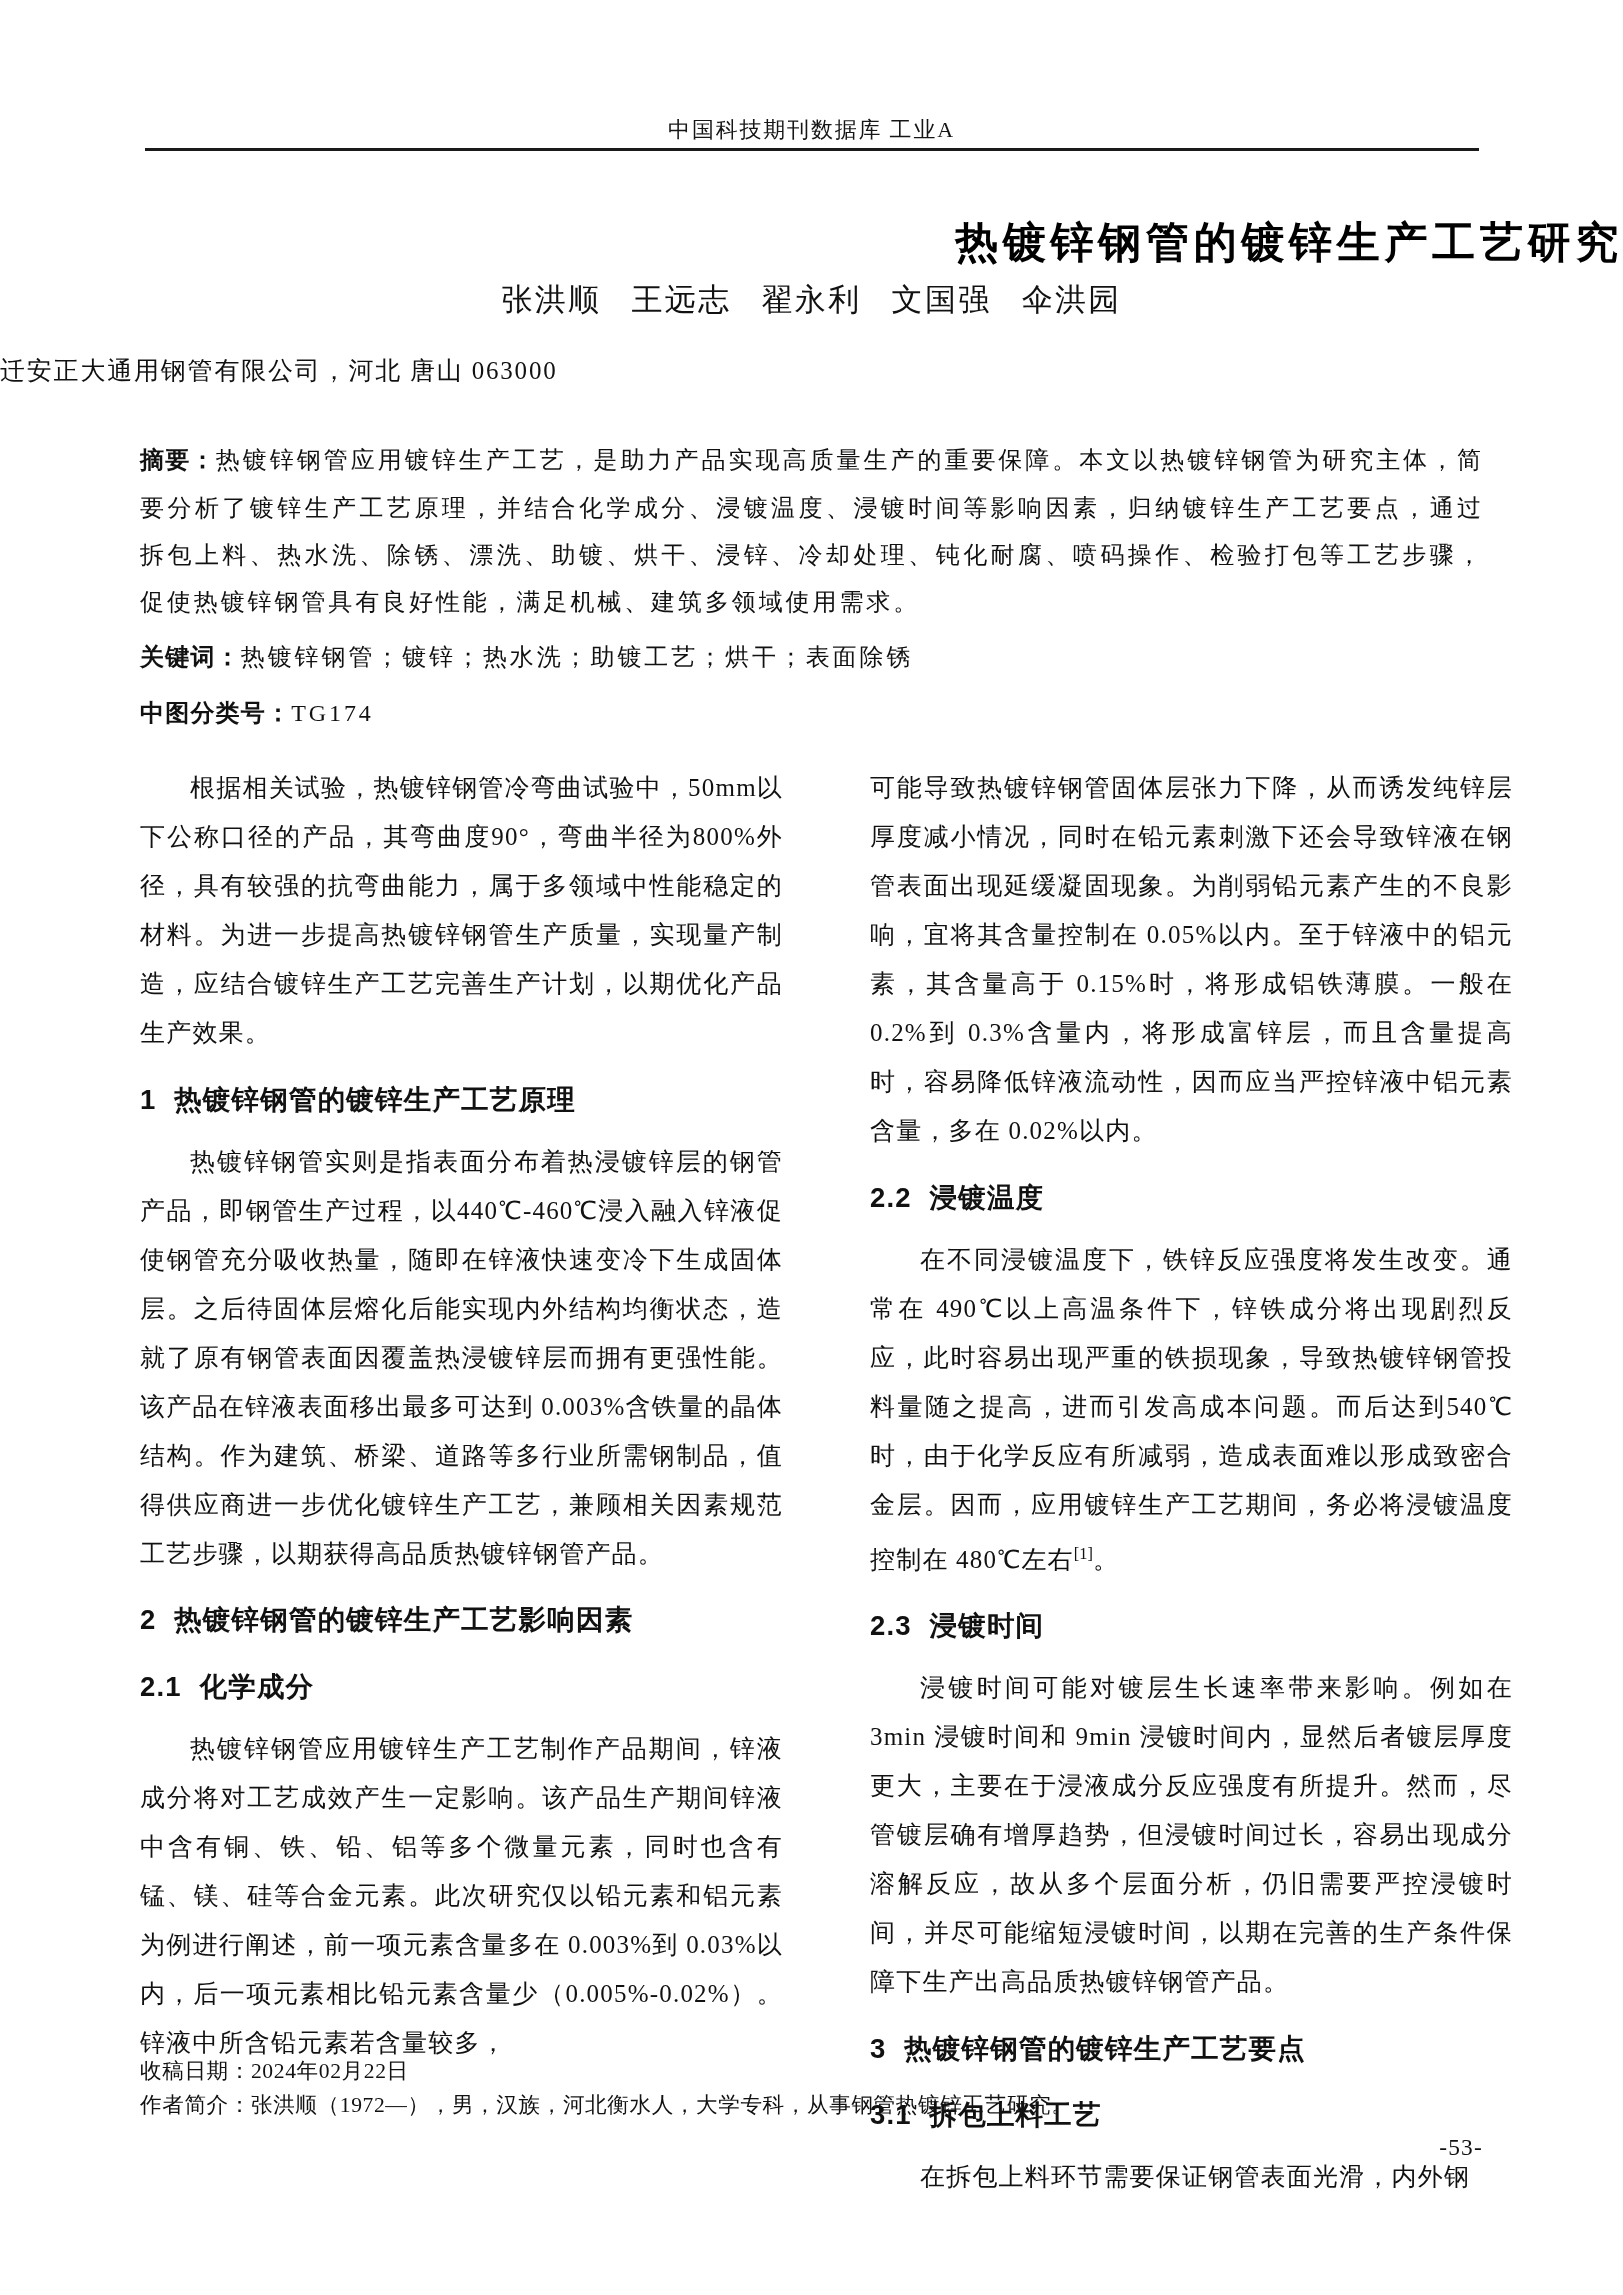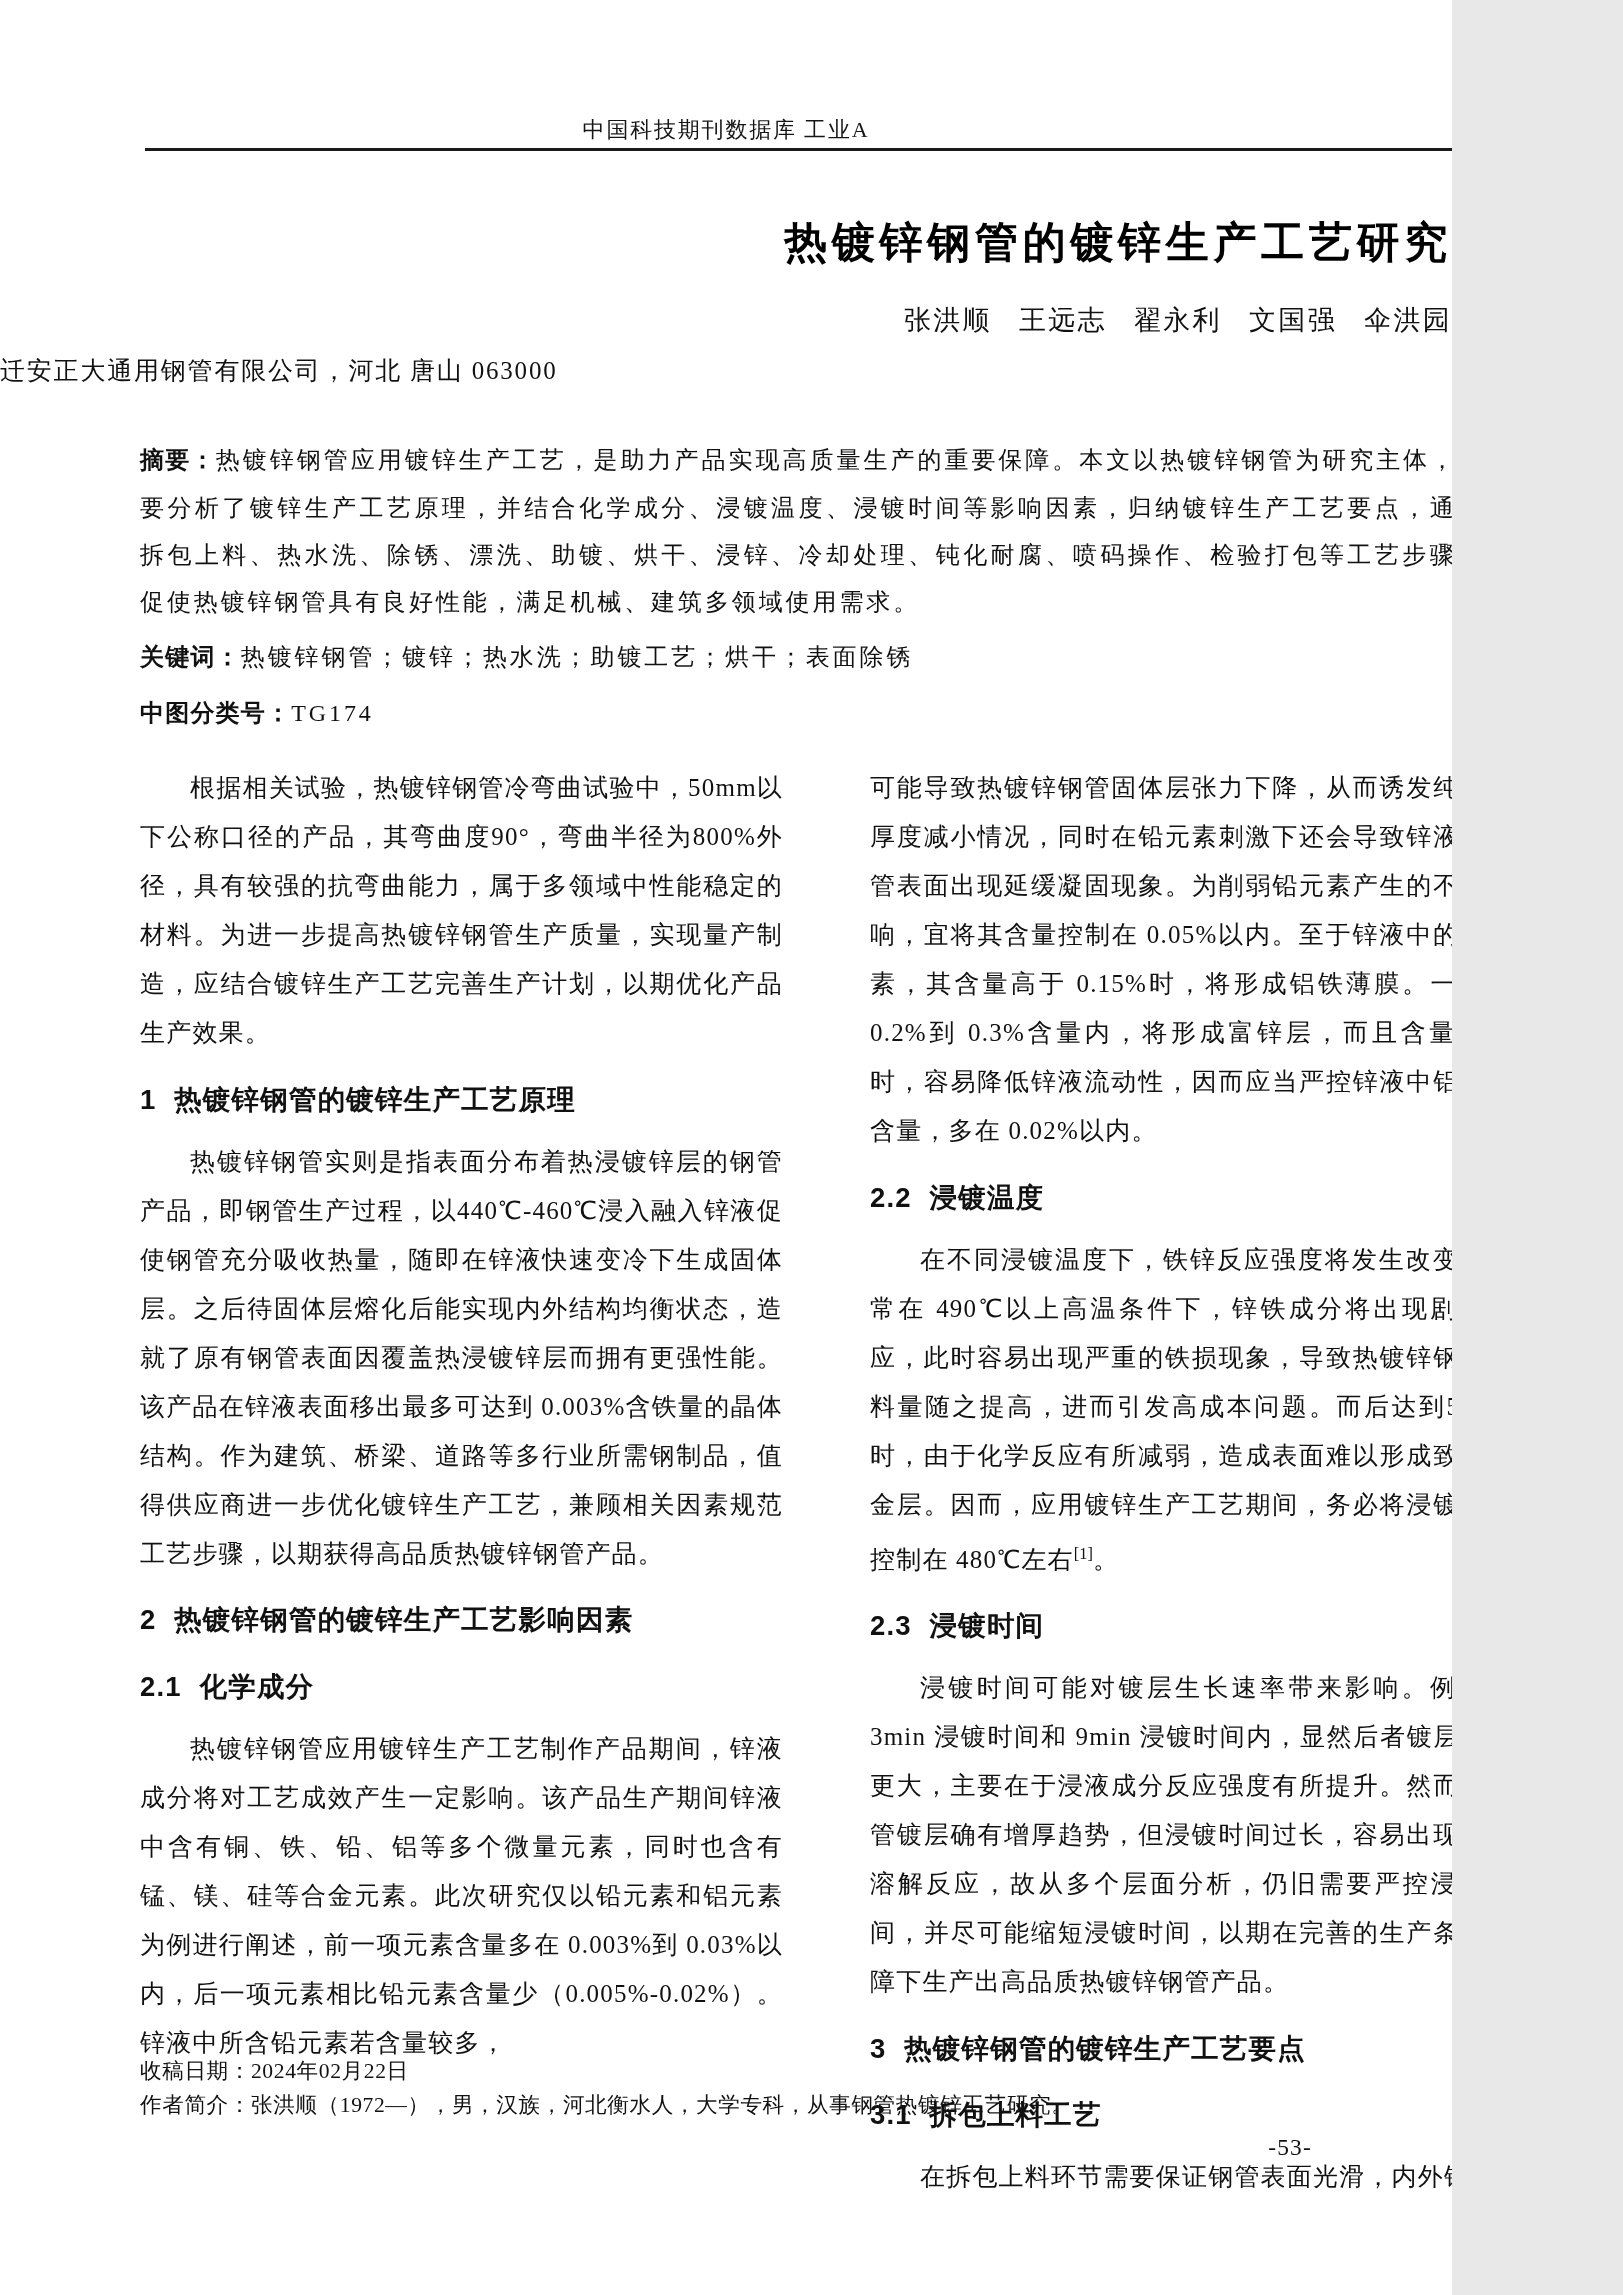--- a/index.html
+++ b/index.html
@@ -1,18 +1,18 @@
 <!DOCTYPE html>
 <html style="font-size:9.3px"><head>
 <meta charset="utf-8">
 <style>
   html, body { margin: 0; padding: 0; background: #e8e8e8; }
   .page {
     position: relative;
-    width: 1452px;
+    width: 1623px;
     height: 2295px;
     background: #ffffff;
     color: #111111;
     font-family: "Liberation Serif", serif;
     overflow: hidden;
   }
 
   
   .running-head {
     position: absolute;
@@ -34,23 +34,23 @@
     top: 214px; left: 0; width: 100%;
     text-align: right;
     font-family: Liberation Serif, serif;
     font-weight: bold;
     font-size: 43px;
     letter-spacing: 4.7px;
     color: #000;
   }
   .authors-line {
     position: absolute;
-    top: 302px; left: 0; width: 100%;
-    text-align: right;
-    font-size: 27px;
+    top: 279px; left: 0; width: 100%;
+    text-align: center;
+    font-size: 31px;
     letter-spacing: 2.3px;
     white-space: pre;
   }
   .affiliation-line {
     position: absolute;
     top: 354px; left: 0; width: 100%;
     text-align: left;
     font-size: 25px;
     letter-spacing: 1.8px;
     white-space: pre;

